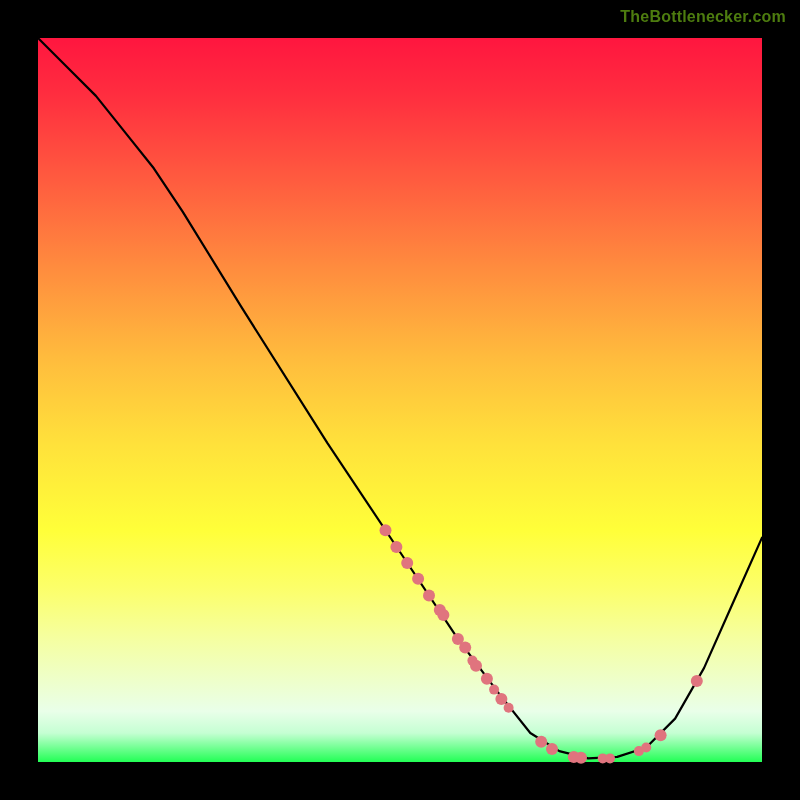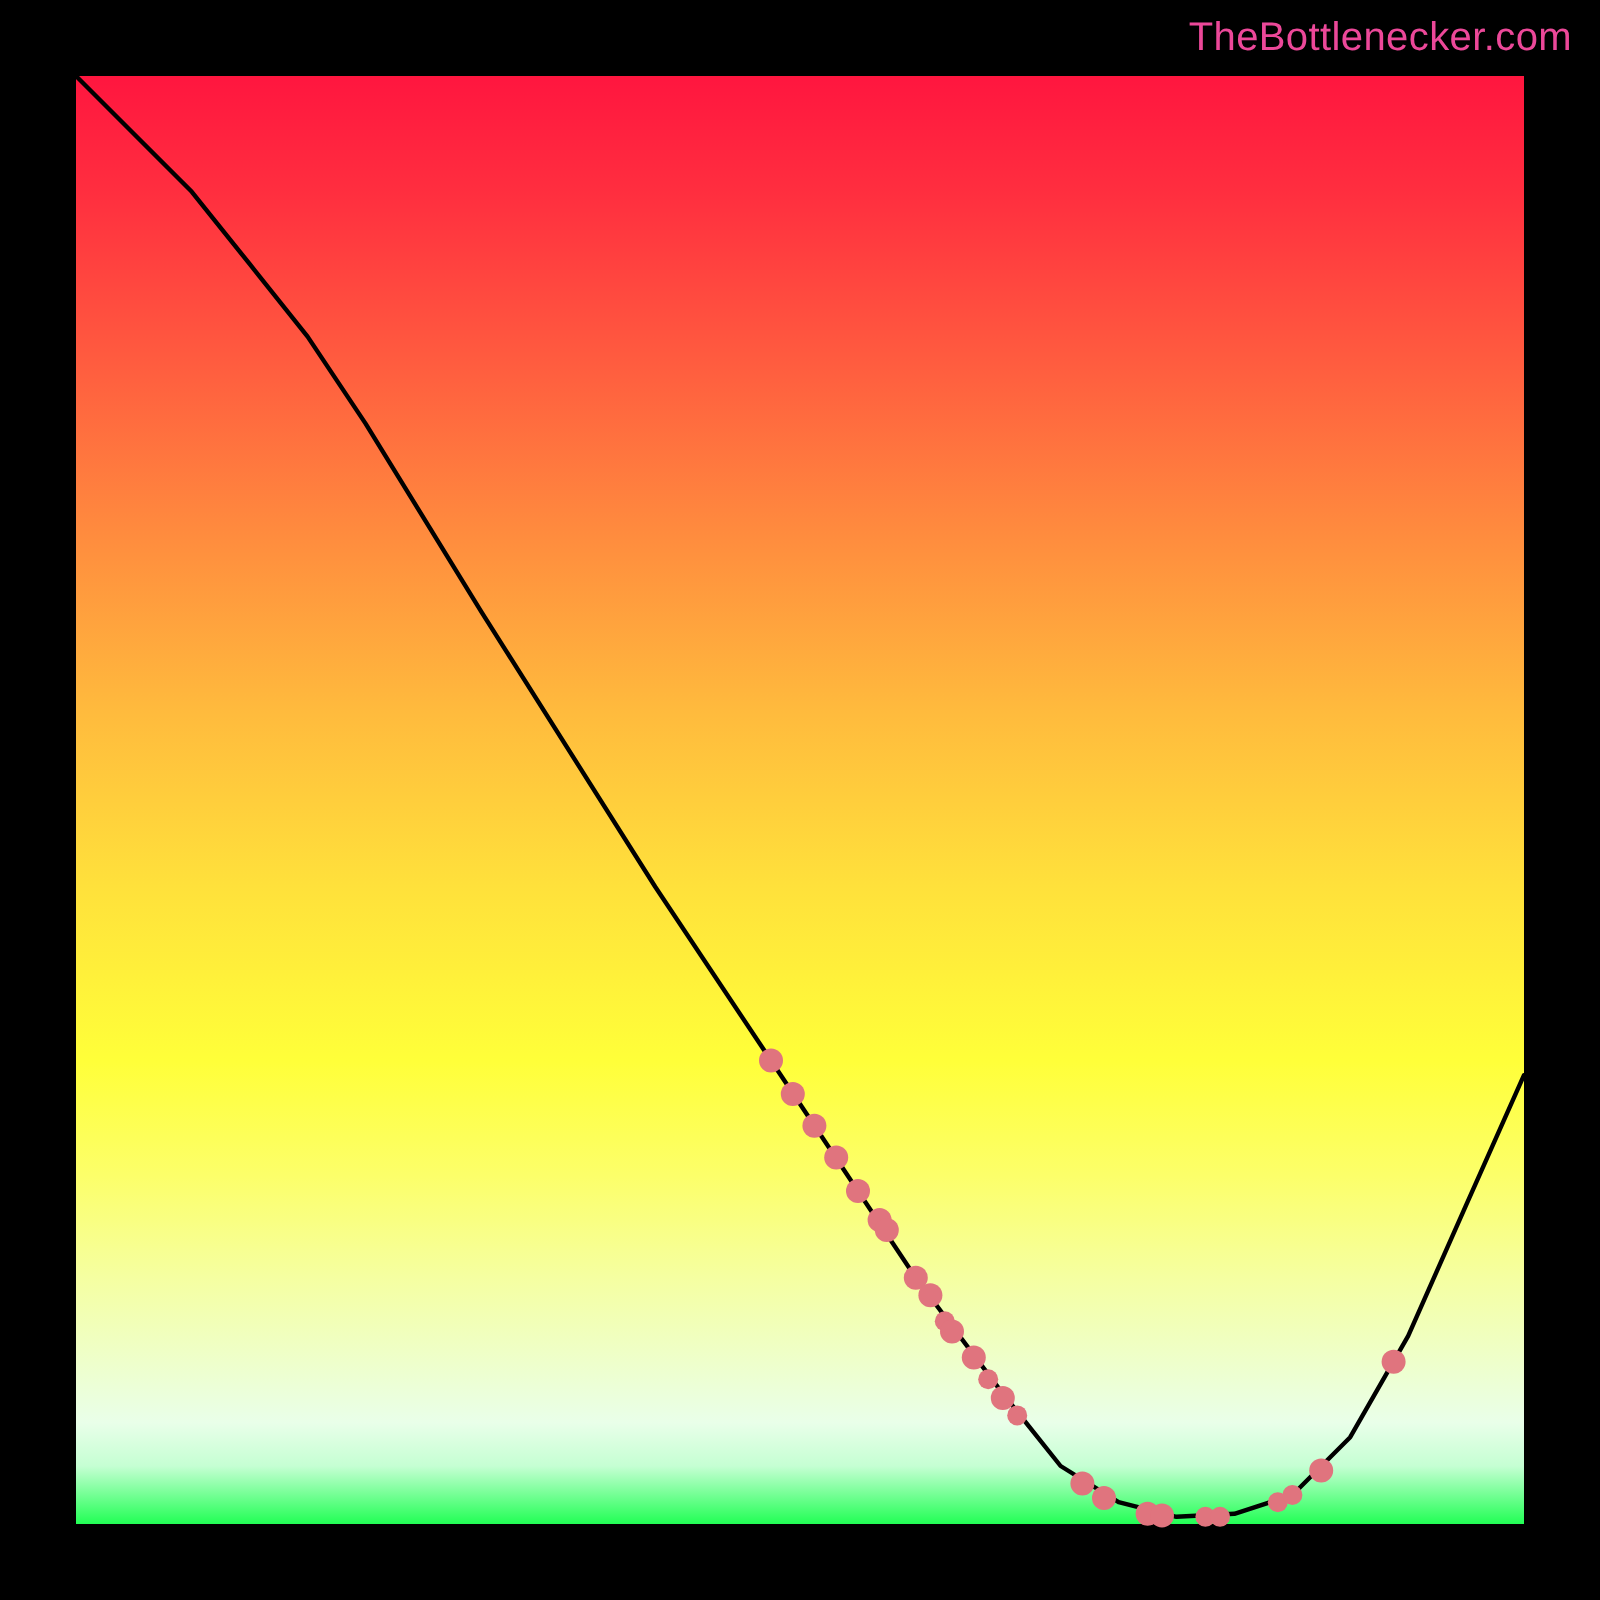--- a/index.html
+++ b/index.html
@@ -29,23 +29,23 @@
       #f5ffa1 83%,
       #e9ffe9 93%,
       #c5ffd3 96%,
       #22ff55 100%
     );
   }
   .watermark {
     position: absolute;
     top: 8px;
     right: 14px;
-    font-size: 20px;
-    color: #ec4899;
-    font-weight: 400;
+    font-size: 16px;
+    color: #4d7c0f;
+    font-weight: 700;
     letter-spacing: 0.2px;
     z-index: 5;
   }
   svg.plot {
     position: absolute;
     left: 0;
     top: 0;
     width: 724px;
     height: 724px;
     overflow: visible;

